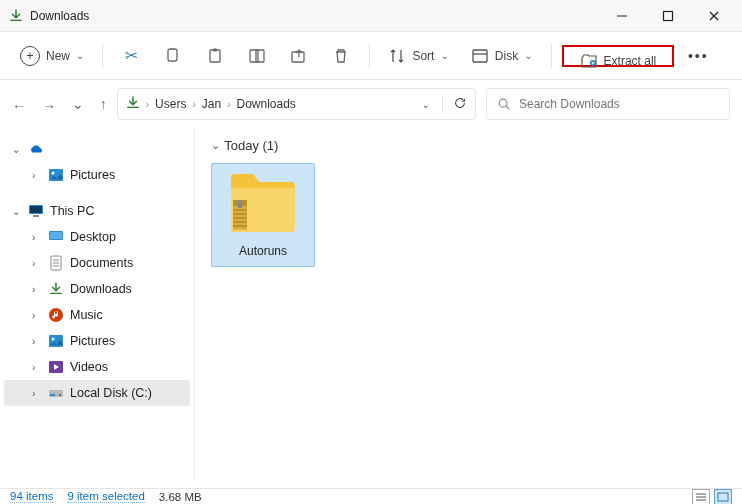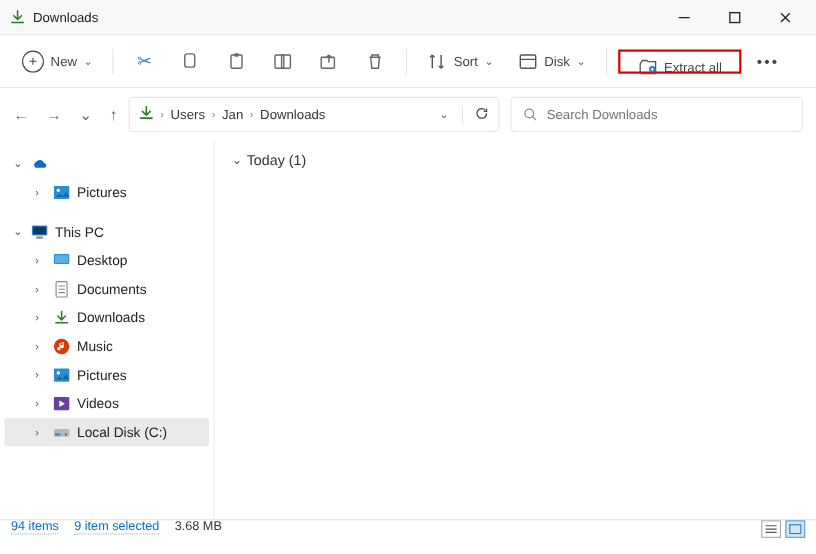--- a/index.html
+++ b/index.html
@@ -25,21 +25,21 @@
 
 
 .navrow { height: 48px; display: flex; align-items: center; padding: 0 12px; gap: 10px; }
 .navarrows { display: flex; gap: 16px; align-items: center; color: #666; }
 .navarrows span { font-size: 14px; }
 .breadcrumb { flex: 1; height: 32px; border: 1px solid #e5e5e5; border-radius: 4px; display: flex; align-items: center; padding: 0 8px; gap: 6px; font-size: 12px; color: #333; }
 .breadcrumb .bc-icon { color: #2a7a2a; }
 .breadcrumb .bc-sep { color: #888; font-size: 10px; }
 .breadcrumb .bc-dd { margin-left: auto; color: #666; font-size: 10px; padding: 0 6px; }
 .breadcrumb .bc-refresh { color: #444; padding-left: 10px; border-left: 1px solid #e5e5e5; }
-.search { width: 266px; height: 32px; border: 1px solid #e5e5e5; border-radius: 4px; display: flex; align-items: center; padding: 0 10px; color: #888; gap: 8px; }
+.search { width: 244px; height: 32px; border: 1px solid #e5e5e5; border-radius: 4px; display: flex; align-items: center; padding: 0 10px; color: #888; gap: 8px; }
 .search input { border: none; outline: none; font-size: 12px; flex: 1; background: transparent; }
 
 
 .body { display: flex; height: calc(504px - 32px - 48px - 48px - 24px); }
 .sidebar { width: 195px; border-right: 1px solid #eee; padding: 8px 4px; overflow-y: auto; }
 .tree-item { display: flex; align-items: center; gap: 6px; padding: 5px 4px 5px 8px; font-size: 12.5px; color: #222; border-radius: 3px; }
 .tree-item .chevron { width: 10px; font-size: 10px; color: #555; }
 .tree-item .ticon { width: 16px; height: 16px; display: flex; align-items: center; justify-content: center; }
 .tree-child { padding-left: 28px; }
 .tree-item.selected { background: #e9e9e9; }
@@ -50,21 +50,21 @@
 .group-header .chev2 { font-size: 11px; color: #555; }
 .items { display: flex; gap: 12px; flex-wrap: wrap; }
 .file { width: 104px; padding: 8px 4px; display: flex; flex-direction: column; align-items: center; gap: 8px; border-radius: 2px; }
 .file.selected { background: #cde6f7; border: 1px solid #8ec5ef; }
 .file .flabel { font-size: 12px; text-align: center; }
 
 
 .zip-svg { width: 72px; height: 64px; }
 
 
-.statusbar { height: 32px; border-top: 1px solid #e5e5e5; display: flex; align-items: flex-start; padding: 0 10px; font-size: 11.5px; color: #0a6fc4; gap: 14px; position: absolute; bottom: 0; left: 0; right: 0; background: #fff; }
+.statusbar { height: 16px; border-top: 1px solid #e5e5e5; display: flex; align-items: center; padding: 0 10px; font-size: 11.5px; color: #0a6fc4; gap: 14px; position: absolute; bottom: 0; left: 0; right: 0; background: #fff; }
 .statusbar .sseg { border-bottom: 1px dotted #0a6fc486; }
 .statusbar .right { margin-left: auto; display: flex; align-items: center; gap: 4px; }
 .viewtoggle { width: 18px; height: 16px; border: 1px solid #aaa; display: flex; align-items: center; justify-content: center; }
 
 .scissors { color: #2b7daf; font-size: 16px; }
 </style>
 </head>
 <body>
 
 <div class="titlebar">
@@ -304,20 +304,39 @@
         </span>
       <span>Local Disk (C:)</span>
     </div>
   </div>
 
   <div class="content">
     <div class="group-header">
       <span class="chev2">⌄</span>
       <span>Today (1)</span>
     </div>
+    <div class="items">
+      <div class="file selected">
+        <svg class="zip-svg" viewBox="0 0 72 64">
+          <path d="M4 12 L4 6 Q4 2 8 2 L26 2 L32 10 L64 10 Q68 10 68 14 L68 56 Q68 60 64 60 L8 60 Q4 60 4 56 Z" fill="#f5c23b"></path>
+          <path d="M4 16 L68 16 L68 56 Q68 60 64 60 L8 60 Q4 60 4 56 Z" fill="#f7d368"></path>
+          <rect x="6" y="28" width="14" height="30" fill="#d9ad3a"></rect>
+          <rect x="6" y="28" width="14" height="6" fill="#b8902a"></rect>
+          <g stroke="#9a7820" stroke-width="1">
+            <line x1="6" y1="38" x2="20" y2="38"></line>
+              <line x1="6" y1="42" x2="20" y2="42"></line>
+            <line x1="6" y1="46" x2="20" y2="46"></line>
+              <line x1="6" y1="50" x2="20" y2="50"></line>
+            <line x1="6" y1="54" x2="20" y2="54"></line>
+          </g>
+          <rect x="11" y="28" width="4" height="8" fill="#888"></rect>
+        </svg>
+        <span class="flabel">Autoruns</span>
+      </div>
+    </div>
   </div>
 </div>
 
 <div class="statusbar">
   <span class="sseg">94 items</span>
   <span class="sseg">9 item selected</span>
   <span style="color:#333;">3.68 MB</span>
   <div class="right">
     <div class="viewtoggle">
         <svg width="12" height="10">

